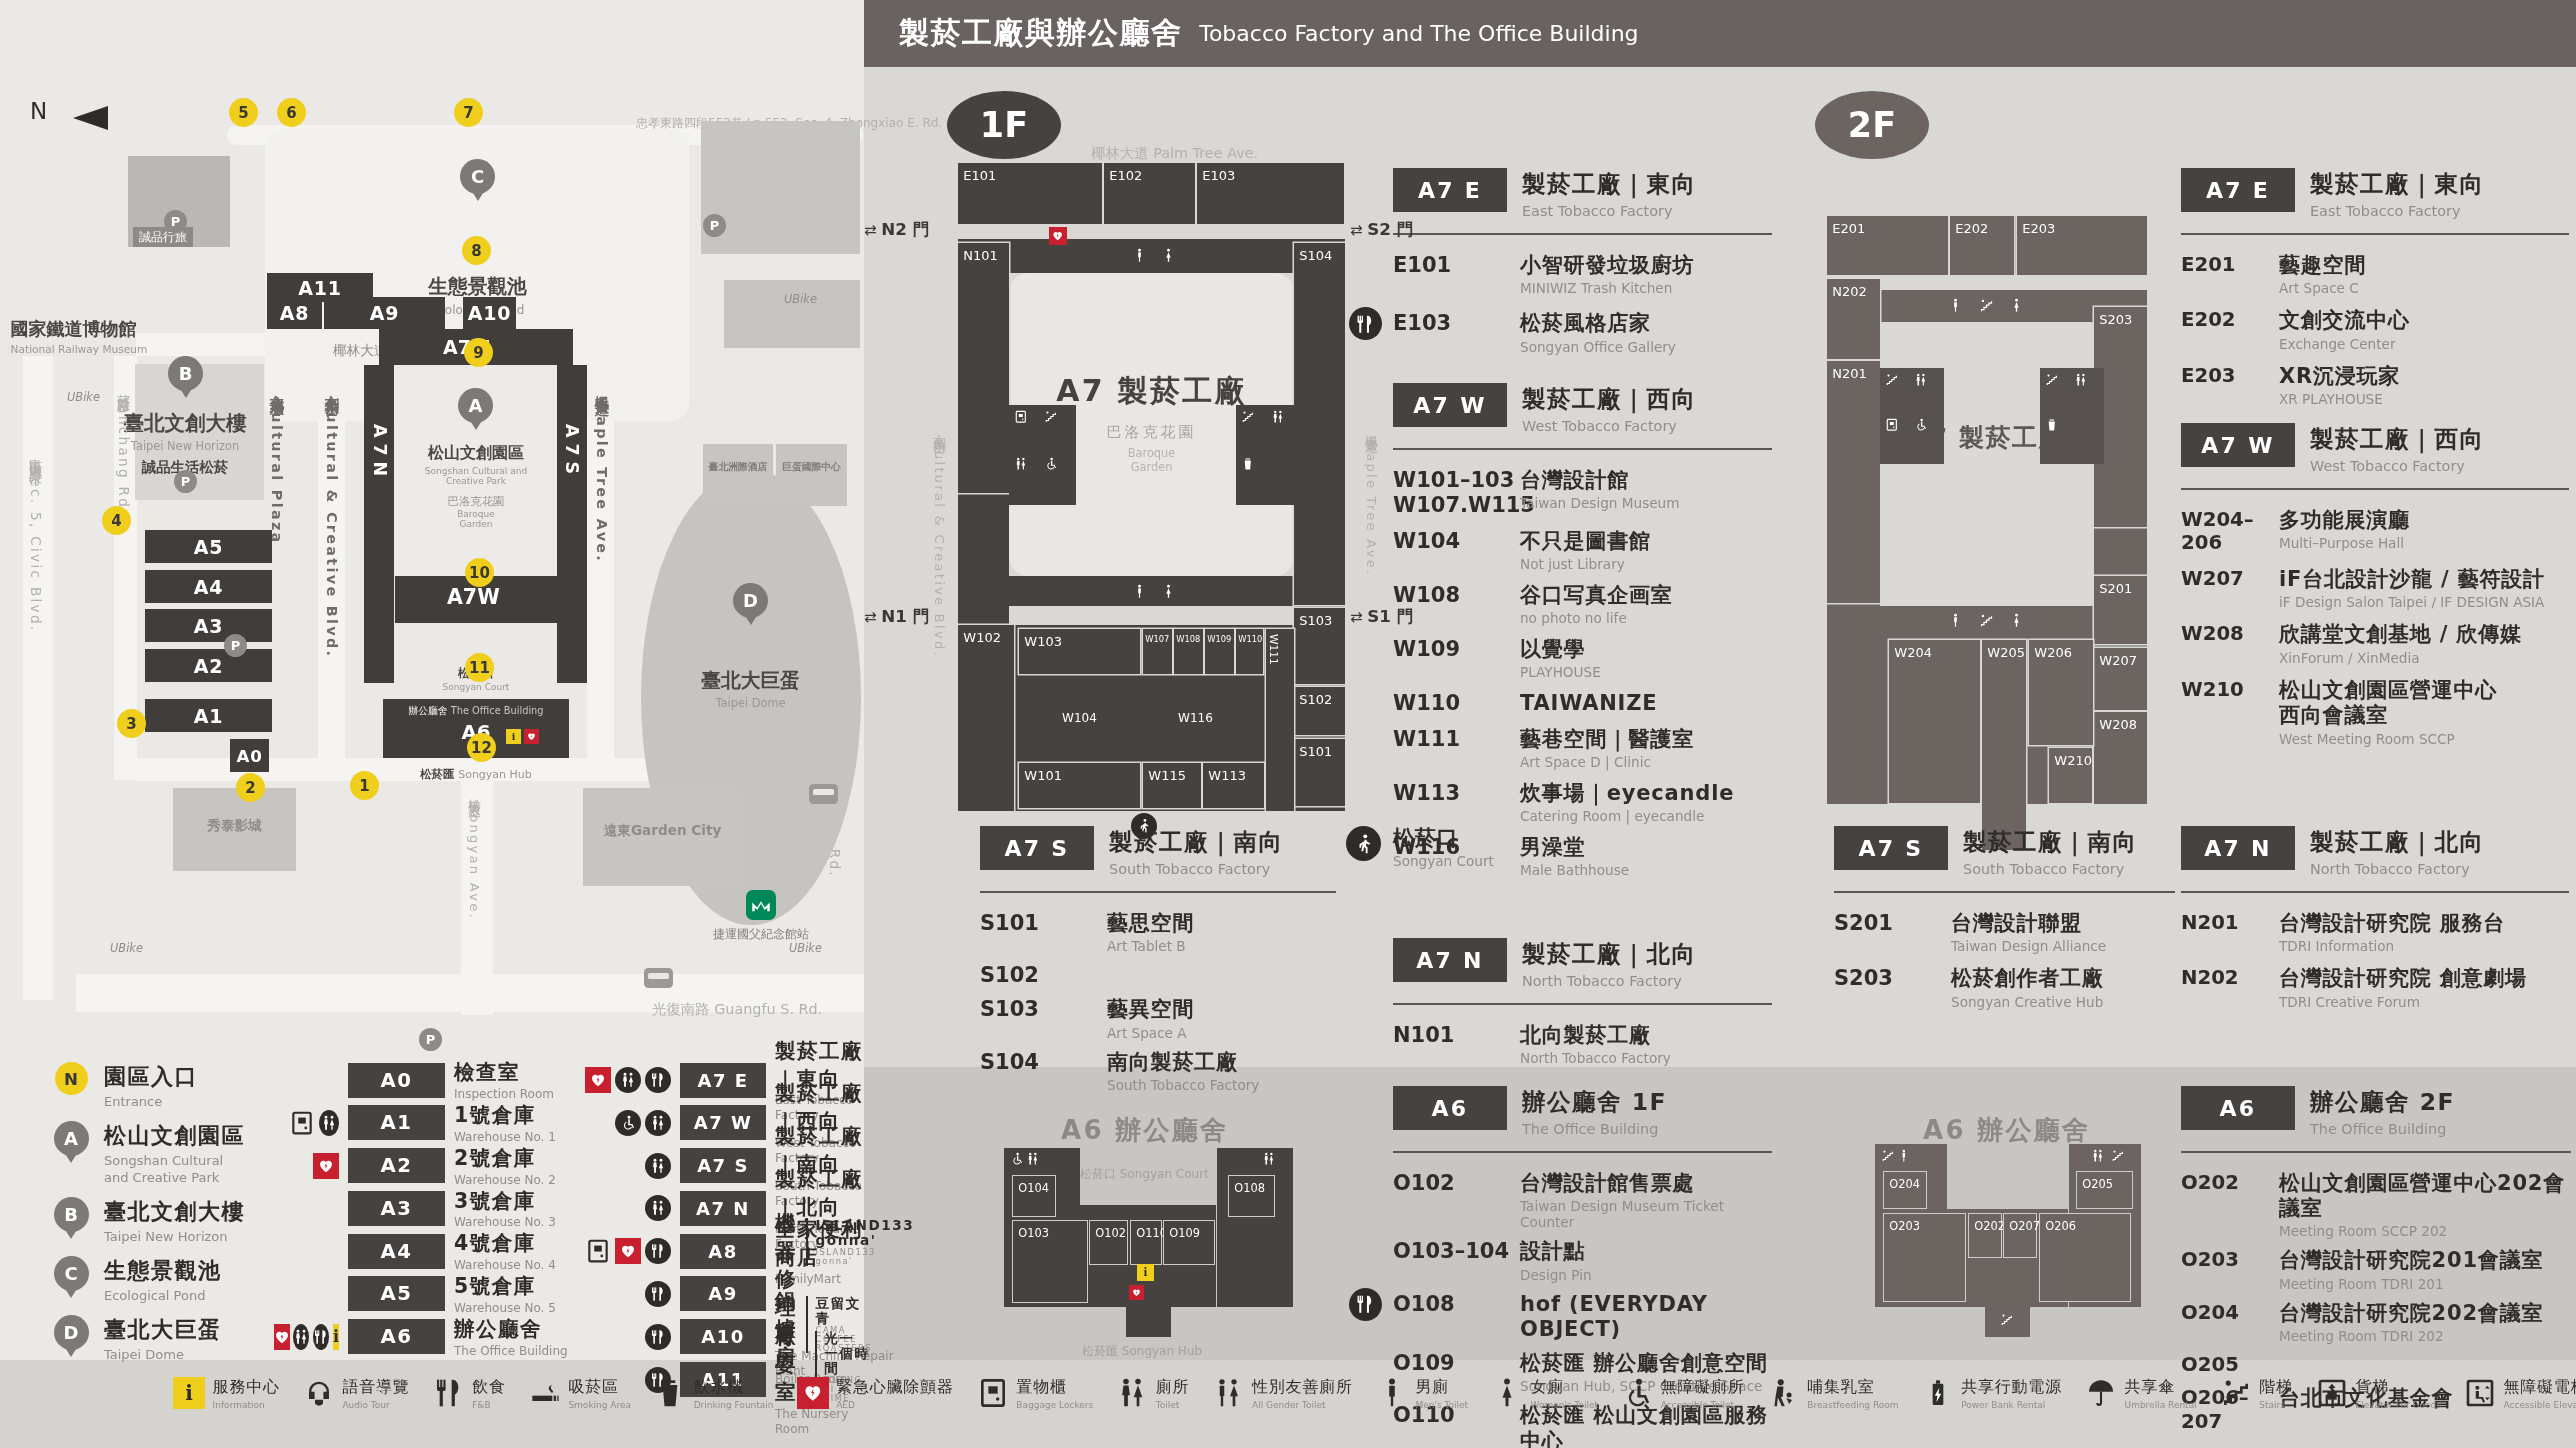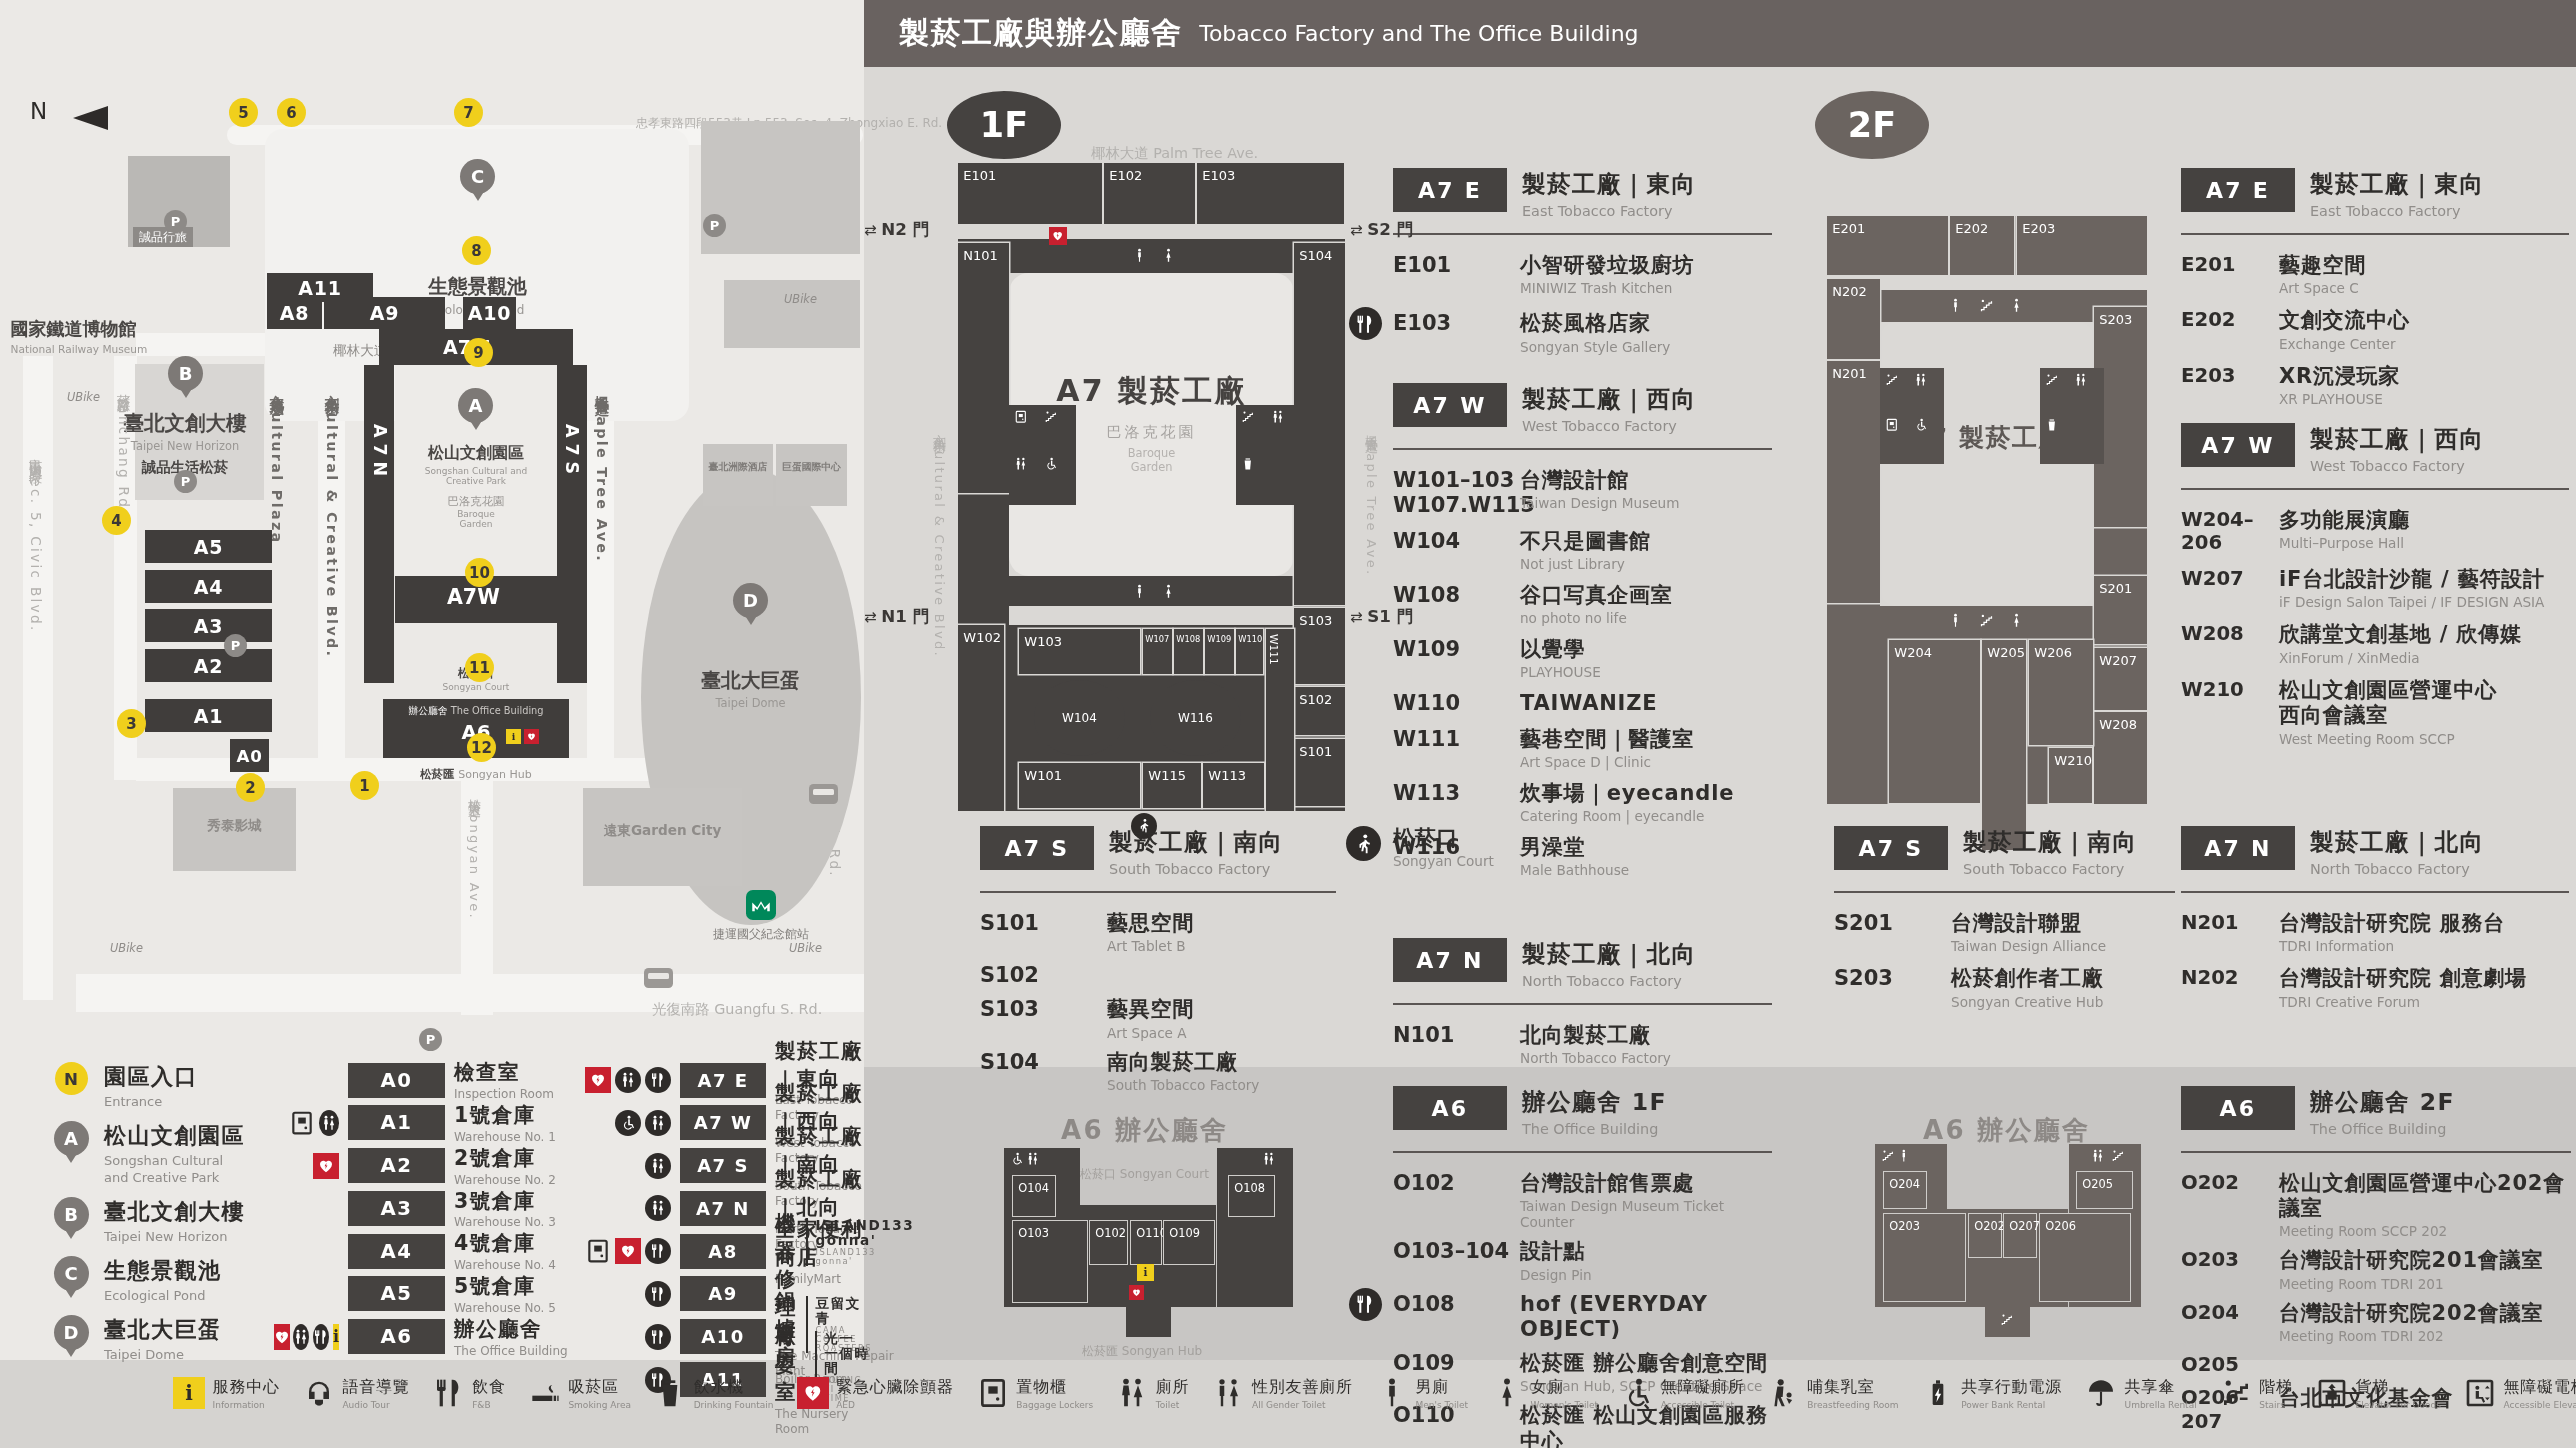--- a/index.html
+++ b/index.html
@@ -400,21 +400,21 @@
         </div>
         <div class="room rm-line f1c" style="left: 336px; top: 445px; width: 51px; height: 76px;">
           <span class="rl">S103</span>
         </div>
         <div class="room rm-line f1c" style="left: 336px; top: 524px; width: 51px; height: 48px;">
           <span class="rl">S102</span>
         </div>
         <div class="room rm-line f1c" style="left: 336px; top: 576px; width: 51px; height: 67px;">
           <span class="rl">S101</span>
         </div>
-        <div class="room rm-line f1c" style="left: 0px; top: 462px; width: 46px; height: 186px;">
+        <div class="room rm-line f1c" style="left: 0px; top: 462px; width: 56px; height: 186px;">
           <span class="rl">W102</span>
         </div>
         <div class="room rm-line f1c" style="left: 61px; top: 466px; width: 121px; height: 45px;">
           <span class="rl">W103</span>
         </div>
         <div class="room rm-line f1c" style="left: 185px; top: 466px; width: 29px; height: 45px;">
           <span class="rl" style="font-size: 8.3px; left: 2.3px;">W107</span>
         </div>
         <div class="room rm-line f1c" style="left: 216px; top: 466px; width: 29px; height: 45px;">
           <span class="rl" style="font-size: 8.3px; left: 2.3px;">W108</span>
@@ -624,21 +624,21 @@
                 <rect x="7.8" y="2" width="1.6" height="7"></rect>
                 <rect x="3" y="7.5" width="6.4" height="3" rx="1.4"></rect>
                 <path d="M15 2c2.2 0 4 2.5 4 5.5S17.6 13 16.4 13V22H14V2z"></path>
               </svg>
             </span></span>
 
     <span class="rcode">E103</span>
     <span class="rnames">
       <span class="rcjk">松菸風格店家</span>
 
-      <span class="ren">Songyan Style Gallery</span>
+      <span class="ren">Songyan Office Gallery</span>
     </span>
   </div>
       </div>
   </div>
 
   <div class="sec mb14" id="sec-a7w-1f" style="left:1393px;top:383px;width:379px;">
     <div class="shead">
         <span class="badge">A7 W</span>
       <span class="stitles">
           <span class="t-cjk">製菸工廠｜西向</span>

